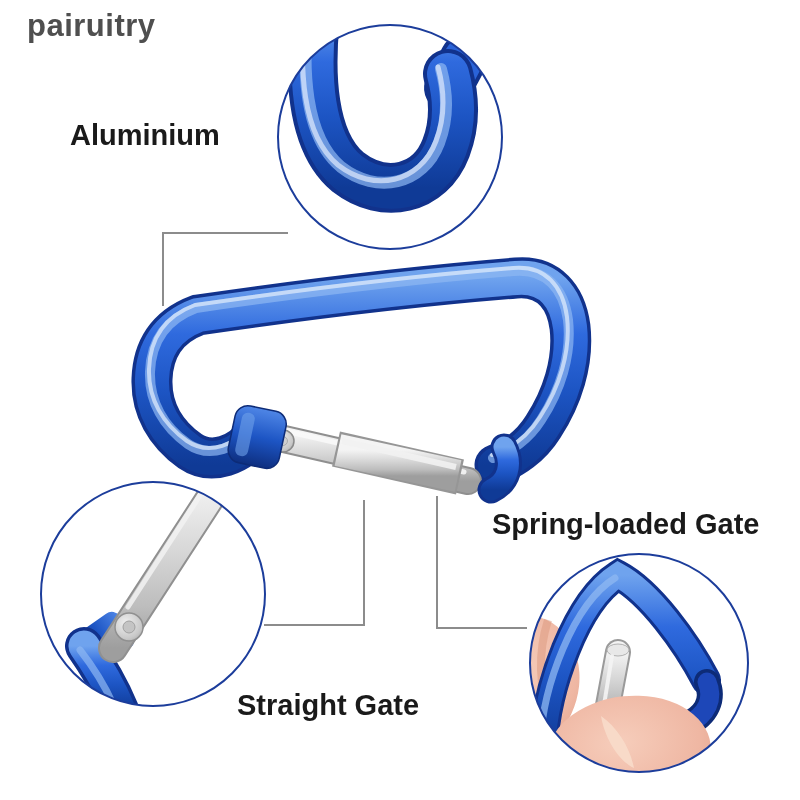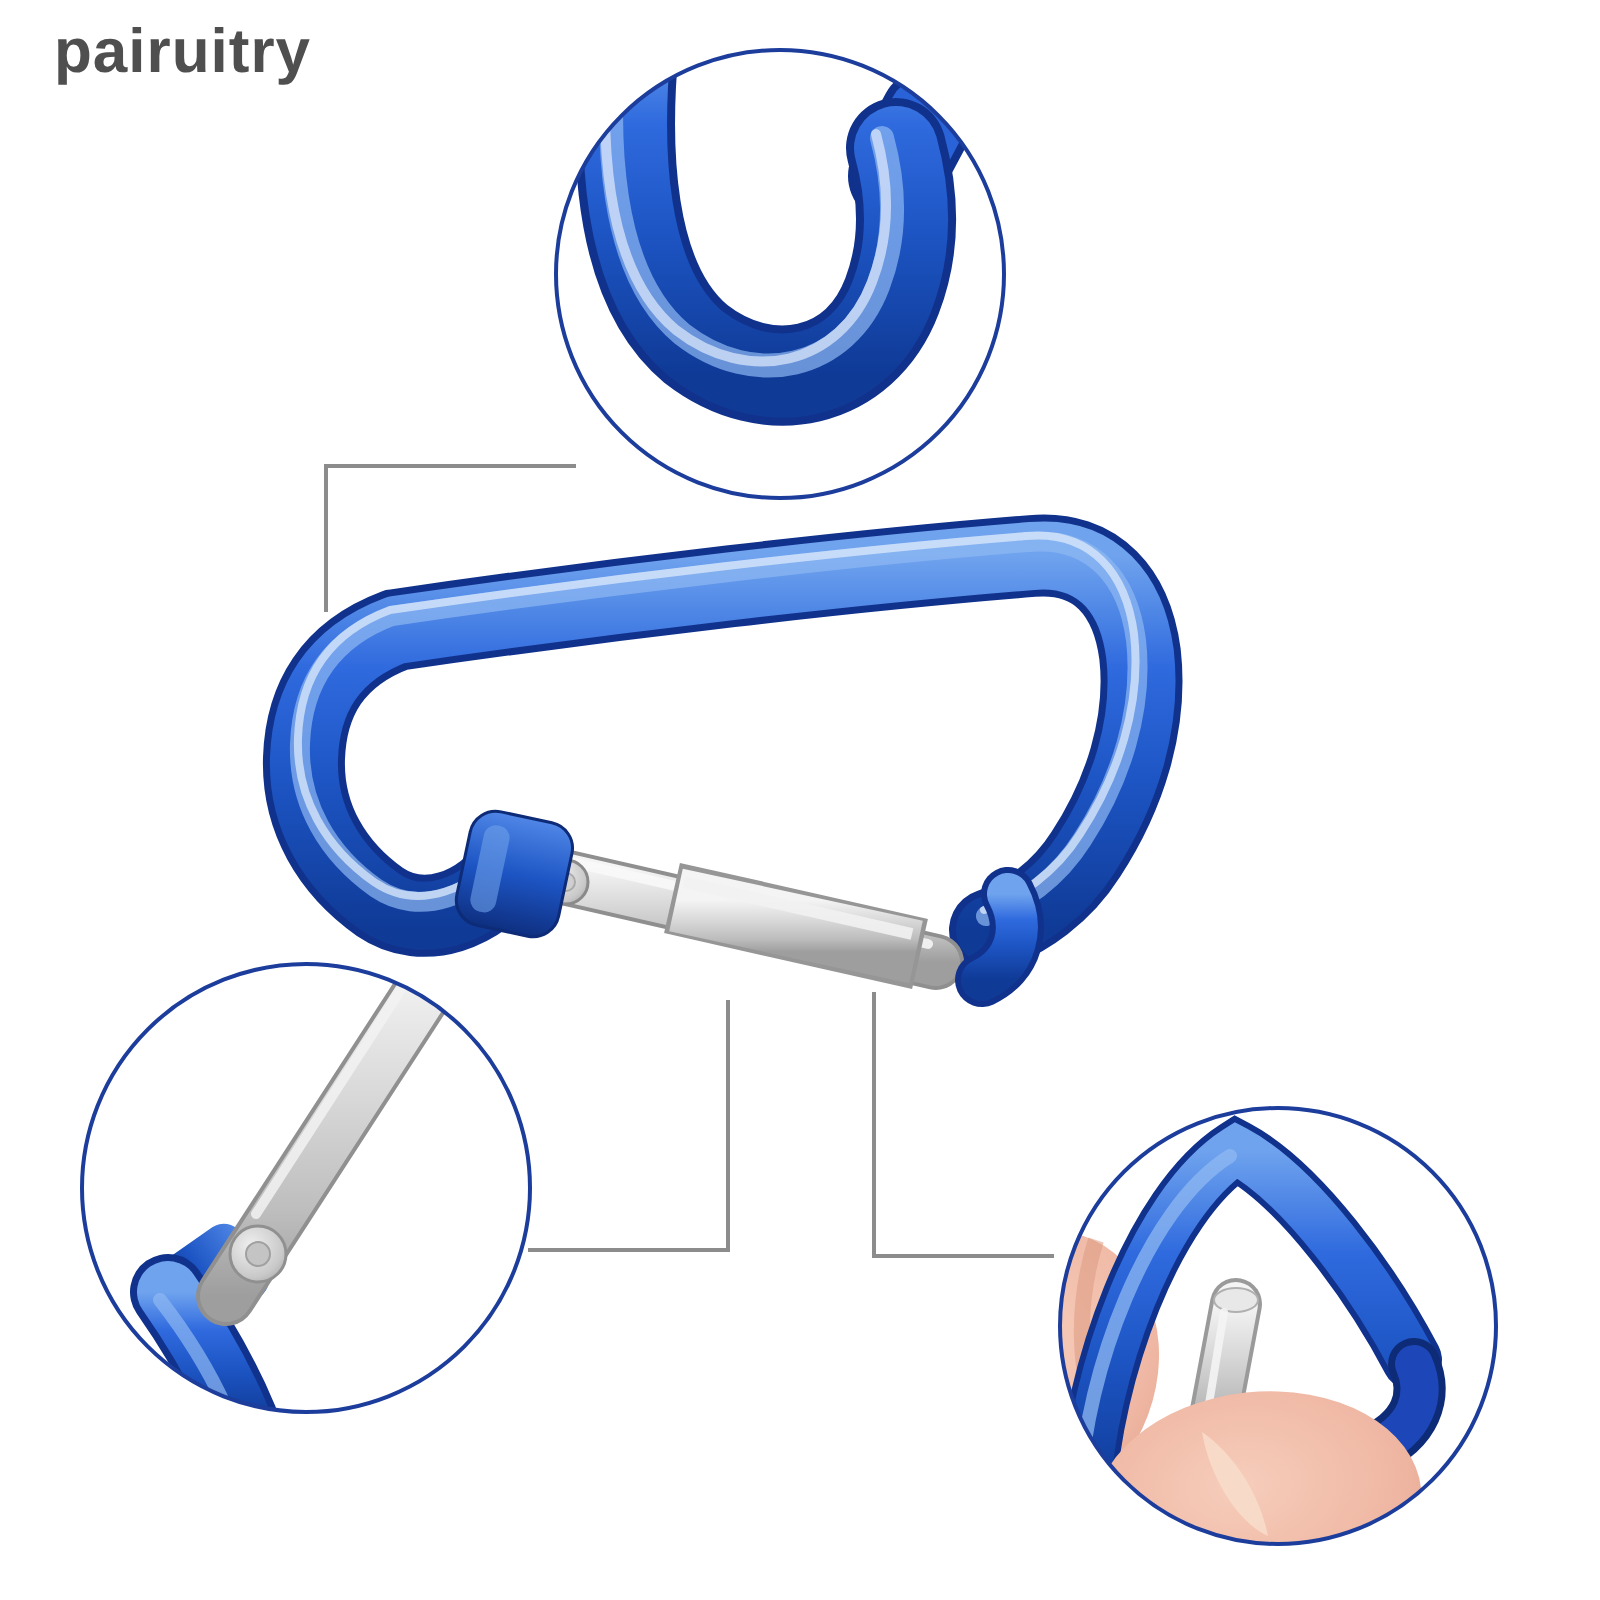--- a/index.html
+++ b/index.html
@@ -164,16 +164,19 @@
         <ellipse cx="629" cy="753" rx="82" ry="57" transform="rotate(-6 629 753)" fill="url(#gSkin)"></ellipse>
         <path d="M 601 716 C 618 728 630 748 634 768 C 620 762 605 740 601 716" fill="#f8dcca" opacity="0.9"></path>
       </g>
       <circle class="circle-border" cx="639" cy="663" r="109"></circle>
     </g>
   </svg>
 
   <div class="logo">pairuitry</div>
 
   <div class="label label-dring">
+    <span>Aluminium</span>
   </div>
 
+  <div class="label label-spring">Spring-loaded Gate</div>
 
+  <div class="label label-straight">Straight Gate</div>
 </div>
 
 </body></html>

